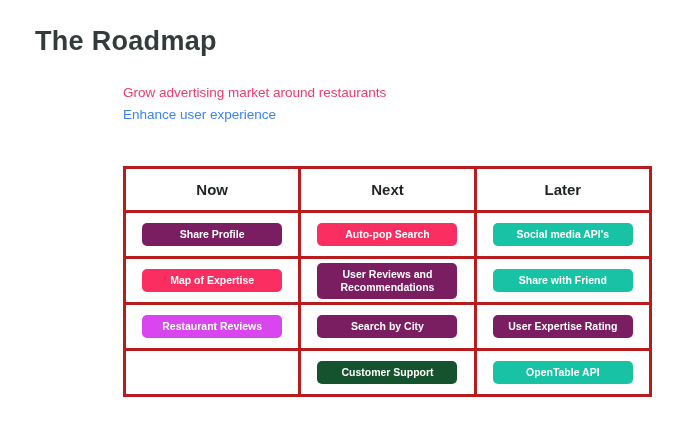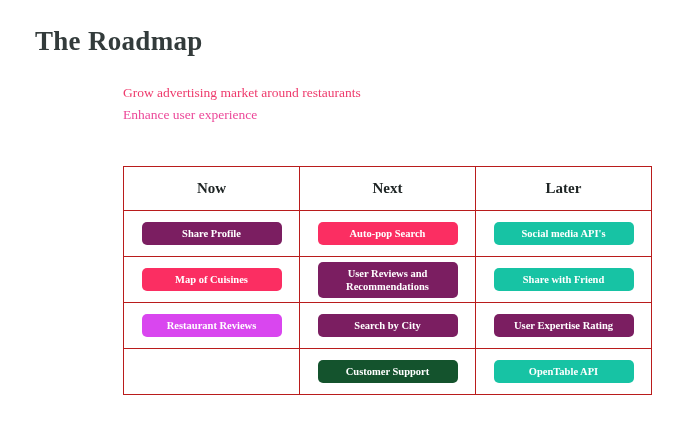--- a/index.html
+++ b/index.html
@@ -1,15 +1,15 @@
 <!DOCTYPE html>
 <html><head>
 <meta charset="utf-8">
 <style>
-  * { margin: 0; padding: 0; box-sizing: border-box; font-family: Liberation Serif, serif; }
+  * { margin: 0; padding: 0; box-sizing: border-box; }
   html, body { background: #ffffff; }
   body {
     width: 700px;
     height: 426px;
     position: relative;
     overflow: hidden;
     font-family: "Liberation Sans", sans-serif;
   }
   .title {
     position: absolute;
@@ -32,21 +32,21 @@
   }
   table.roadmap {
     position: absolute;
     left: 123px;
     top: 166px;
     width: 529px;
     border-collapse: collapse;
     table-layout: fixed;
   }
   table.roadmap th, table.roadmap td {
-    border: 1px solid #b91c1c;
+    border: 3px solid #b91c1c;
     text-align: center;
     vertical-align: middle;
     padding: 0;
   }
   table.roadmap th {
     height: 44px;
     font-size: 15px;
     font-weight: 700;
     color: #1e2424;
   }
@@ -66,21 +66,21 @@
     justify-content: center;
   }
 </style>
 </head>
 <body>
 
 <div class="page">
   <h1 class="title">The Roadmap</h1>
   <div class="goals" id="goals">
       <div class="goal" style="color: rgb(238, 58, 108);">Grow advertising market around restaurants</div>
-      <div class="goal" style="color: #ec4899;">Enhance user experience</div>
+      <div class="goal" style="color: #3b82f6;">Enhance user experience</div>
     </div>
   <table class="roadmap">
     <thead>
       <tr id="head-row">
           <th>Now</th>
           <th>Next</th>
           <th>Later</th>
         </tr>
     </thead>
     <tbody id="body-rows">
@@ -90,21 +90,21 @@
           </td>
           <td>
             <div class="pill" style="background: rgb(251, 46, 98);">Auto-pop Search</div>
           </td>
           <td>
             <div class="pill" style="background: rgb(23, 195, 164);">Social media API's</div>
           </td>
         </tr>
         <tr>
           <td>
-            <div class="pill" style="background: rgb(251, 46, 98);">Map of Cuisines</div>
+            <div class="pill" style="background: rgb(251, 46, 98);">Map of Expertise</div>
           </td>
           <td>
             <div class="pill" style="background: rgb(123, 30, 97);">User Reviews and Recommendations</div>
           </td>
           <td>
             <div class="pill" style="background: rgb(23, 195, 164);">Share with Friend</div>
           </td>
         </tr>
         <tr>
           <td>

